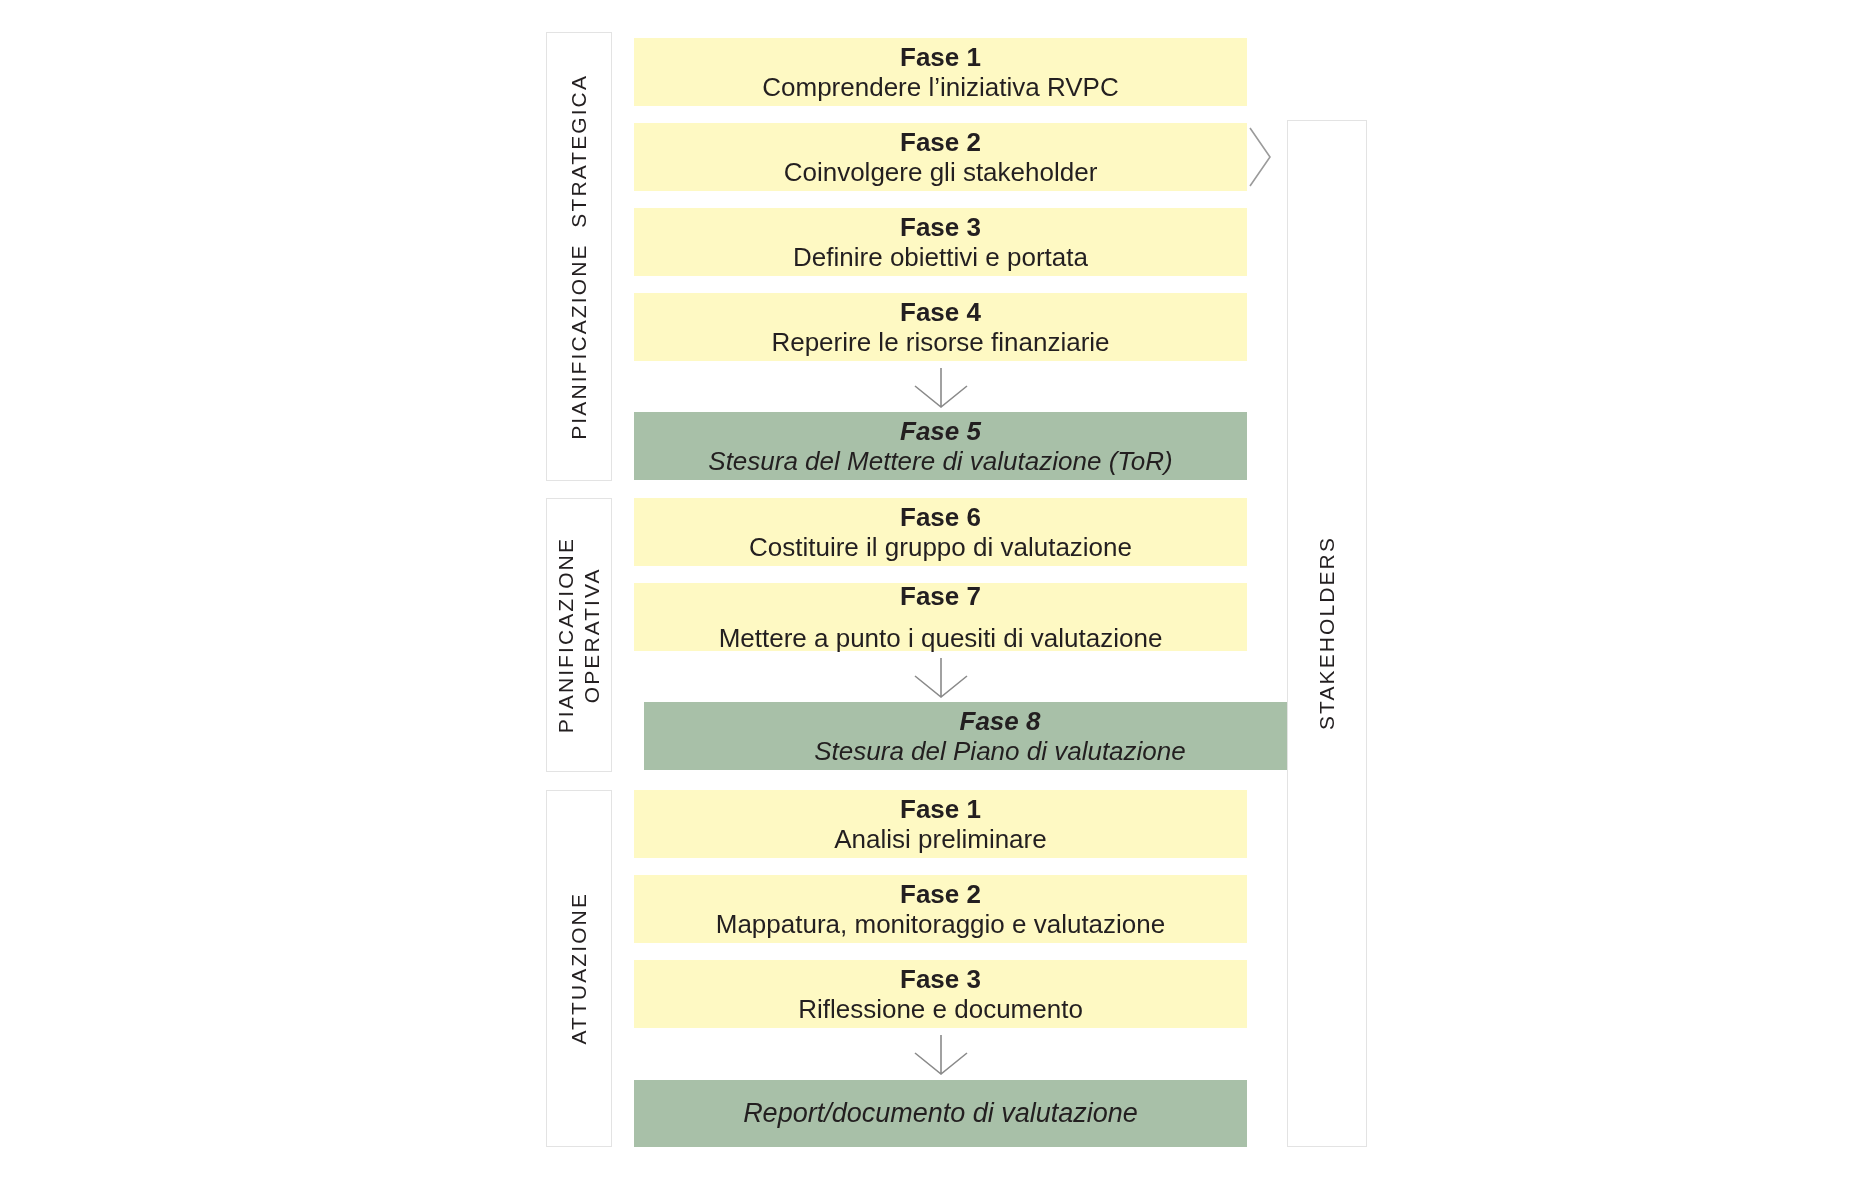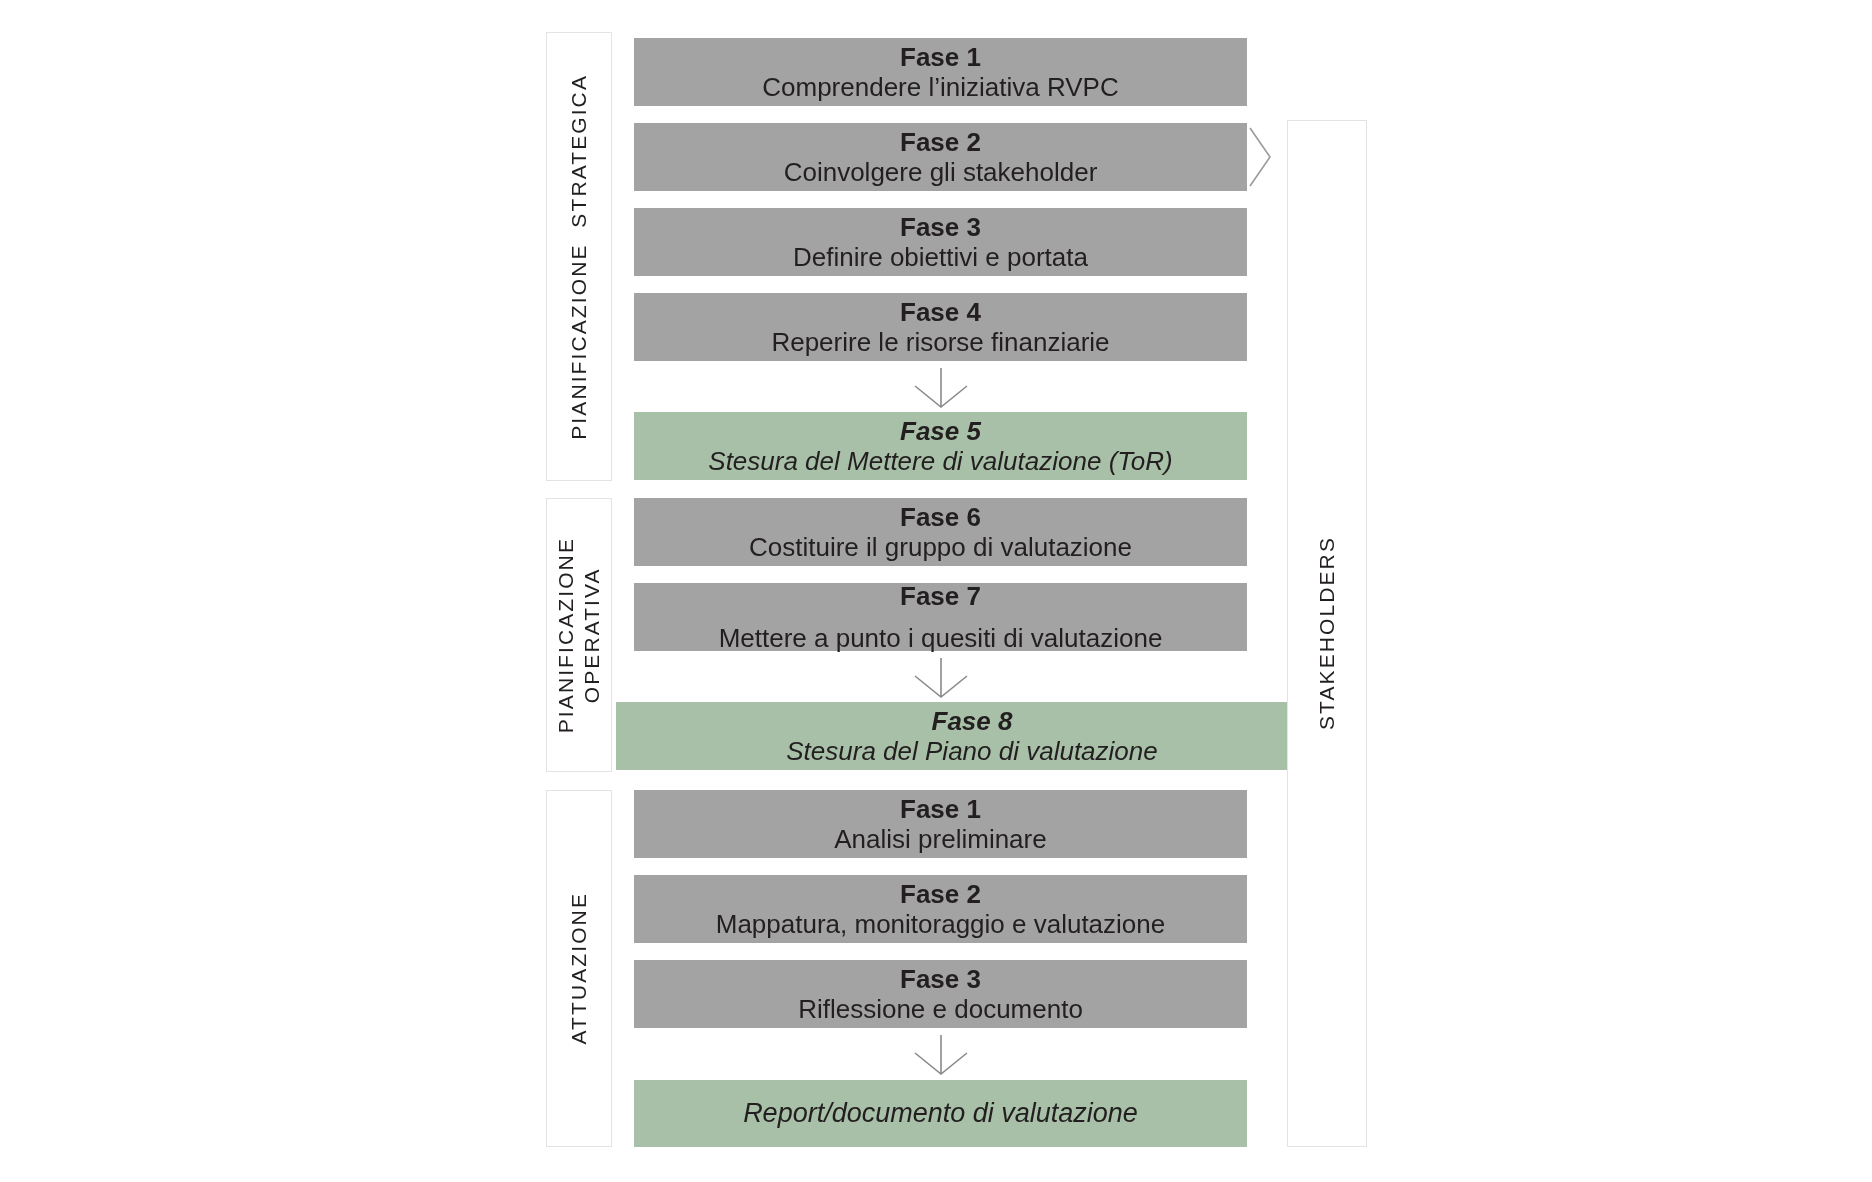--- a/index.html
+++ b/index.html
@@ -45,21 +45,21 @@
 
   
   .row {
     position: absolute;
     box-sizing: border-box;
     display: flex;
     flex-direction: column;
     align-items: center;
     justify-content: center;
   }
-  .row.gray  { background: #a3a3a3; }
+  .row.gray  { background: #fef9c3; }
   .row.green { background: #a8c0a8; }
 
   .row-title {
     font-size: 26px;
     font-weight: 700;
     line-height: 1.16;
     color: #231f20;
     text-align: center;
   }
   .row-sub {
@@ -159,21 +159,21 @@
 
   <div class="row gray" style="left:634px; top:583px; width:613px; height:68px;gap:12px;">
     <div class="row-title">Fase 7</div>
     <div class="row-sub">Mettere a punto i quesiti di valutazione</div>
   </div>
 
   <svg class="arrow" style="left:910px; top:658px;" width="62" height="42" viewBox="0 0 62 42">
     <path d="M31 0 L31 38 M5 18 L31 39 L57 18" fill="none" stroke="#8a8a8a" stroke-width="1.6"></path>
   </svg>
 
-  <div class="row green" style="left:616px; top:702px; width:712px; height:68px;">
+  <div class="row green" style="left:644px; top:702px; width:712px; height:68px;">
     <div class="row-title">Fase 8</div>
     <div class="row-sub">Stesura del Piano di valutazione</div>
   </div>
 
   <div class="row gray" style="left:634px; top:790px; width:613px; height:68px;">
     <div class="row-title">Fase 1</div>
     <div class="row-sub">Analisi preliminare</div>
   </div>
 
   <div class="row gray" style="left:634px; top:875px; width:613px; height:68px;">

